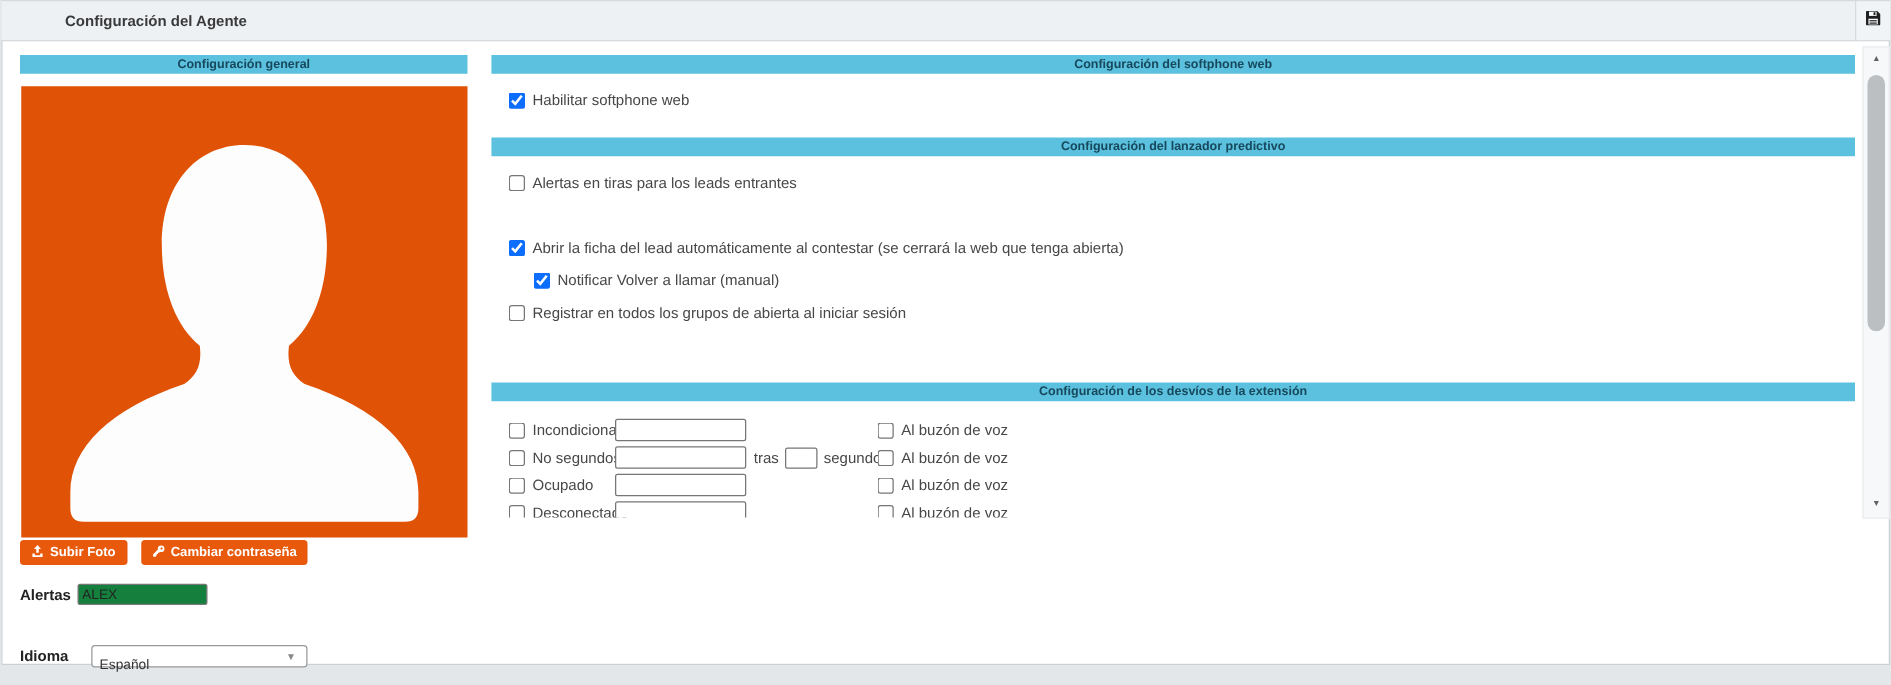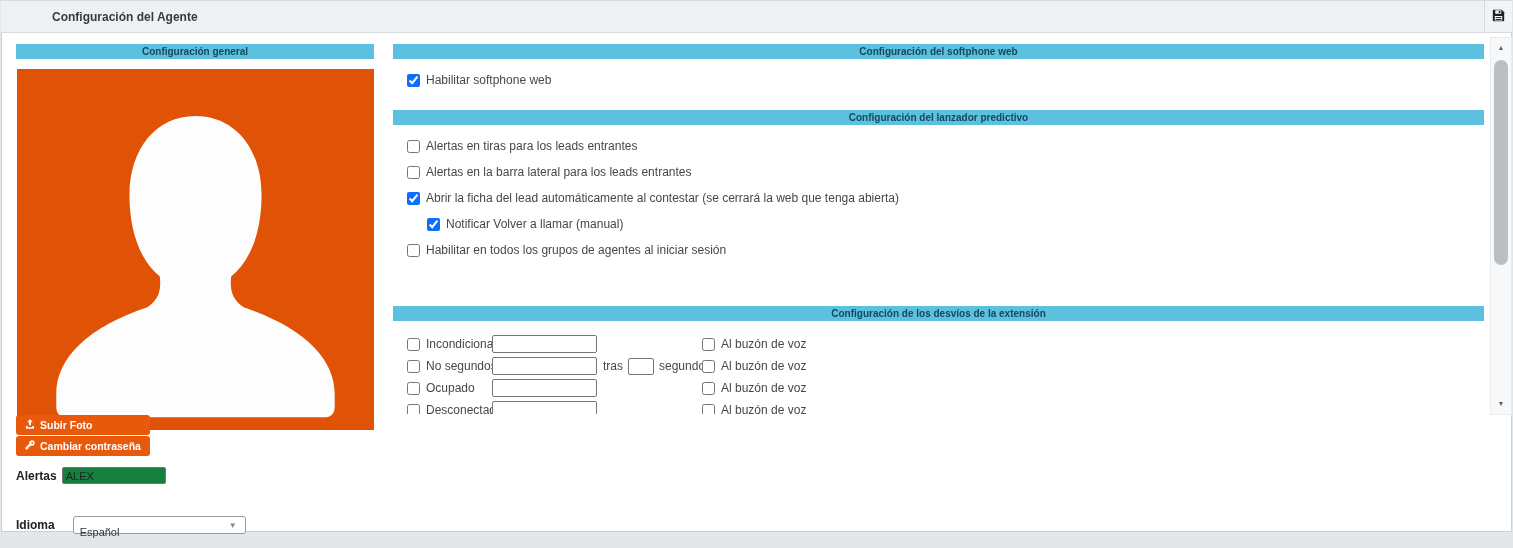--- a/index.html
+++ b/index.html
@@ -34,21 +34,21 @@
     font-size:10px; font-weight:bold; color:#17485C;
     text-align:center; line-height:15px;
   }
   
   .left-header { left:16px; top:44px; width:358px; }
   .photo {
     position:absolute; left:17px; top:69px; width:357px; height:361px;
     background:#E05206;
   }
   .photo svg { width:100%; height:100%; display:block; }
-  .btn-row { position:absolute; left:16px; top:415px; display:flex; gap:1px;flex-direction:column; }
+  .btn-row { position:absolute; left:16px; top:432px; display:flex; gap:11px; }
   .obtn {
     display:inline-flex; align-items:center; gap:5px;
     background:#E8590C; color:#fff; font-size:10.5px; font-weight:bold;
     padding:0 9px; height:20px; border:none; border-radius:3px; cursor:pointer;
     font-family:"Liberation Sans", sans-serif;
   }
   .obtn svg { width:10px; height:10px; }
   .field-row { position:absolute; display:flex; align-items:center; }
   .f-label { font-size:12px; font-weight:bold; color:#222; }
   .txt-input {
@@ -180,35 +180,31 @@
     <input type="checkbox" checked="" style="">
     <span class="opt-label">Habilitar softphone web</span>
   </div>
 
   <div class="sec-header rv-header" style="top:73px;">Configuración del lanzador predictivo</div>
 
   <div class="opt-row" style="top:102px;">
     <input type="checkbox" style="">
     <span class="opt-label">Alertas en tiras para los leads entrantes</span>
   </div>
-  <div class="opt-row" style="top:128px;">
-    <input type="checkbox" style="">
-    <span class="opt-label">Alertas en la barra lateral para los leads entrantes</span>
-  </div>
   <div class="opt-row" style="top:154px;">
     <input type="checkbox" checked="" style="">
     <span class="opt-label">Abrir la ficha del lead automáticamente al contestar (se cerrará la web que tenga abierta)</span>
   </div>
   <div class="opt-row" style="top:180px;padding-left:20px;">
     <input type="checkbox" checked="" style="">
     <span class="opt-label">Notificar Volver a llamar (manual)</span>
   </div>
   <div class="opt-row" style="top:206px;">
     <input type="checkbox" style="">
-    <span class="opt-label">Habilitar en todos los grupos de agentes al iniciar sesión</span>
+    <span class="opt-label">Registrar en todos los grupos de abierta al iniciar sesión</span>
   </div>
 
   <div class="sec-header rv-header" style="top:269px;">Configuración de los desvíos de la extensión</div>
 
   <div class="fwd-row" style="top:298px;">
     <input type="checkbox" style="">
     <span class="fwd-label">Incondicional</span>
     <input class="fwd-input" type="text" value="" style="">
     <span class="vm-group">
       <input type="checkbox" style="">

